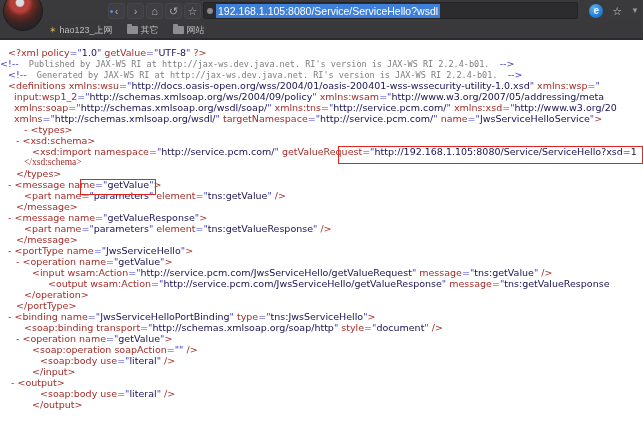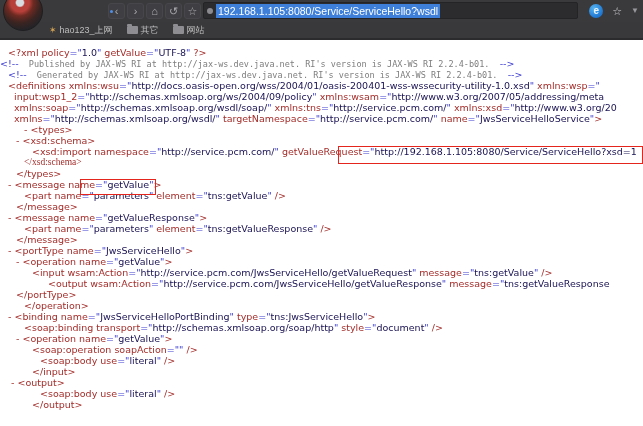--- a/index.html
+++ b/index.html
@@ -148,22 +148,22 @@
       <div class="line" style="padding-left: 8px;"><span class="tk-r">- &lt;message </span><span class="tk-r">name</span><span class="tk-b">="</span><span class="tk-v">getValue</span><span class="tk-b">"</span><span class="tk-r">&gt;</span></div>
       <div class="line" style="padding-left: 24px;"><span class="tk-r">&lt;part </span><span class="tk-r">name</span><span class="tk-b">="</span><span class="tk-v">parameters</span><span class="tk-b">" </span><span class="tk-r">element</span><span class="tk-b">="</span><span class="tk-v">tns:getValue</span><span class="tk-b">" </span><span class="tk-r">/&gt;</span></div>
       <div class="line" style="padding-left: 16px;"><span class="tk-r">&lt;/message&gt;</span></div>
       <div class="line" style="padding-left: 8px;"><span class="tk-r">- &lt;message </span><span class="tk-r">name</span><span class="tk-b">="</span><span class="tk-v">getValueResponse</span><span class="tk-b">"</span><span class="tk-r">&gt;</span></div>
       <div class="line" style="padding-left: 24px;"><span class="tk-r">&lt;part </span><span class="tk-r">name</span><span class="tk-b">="</span><span class="tk-v">parameters</span><span class="tk-b">" </span><span class="tk-r">element</span><span class="tk-b">="</span><span class="tk-v">tns:getValueResponse</span><span class="tk-b">" </span><span class="tk-r">/&gt;</span></div>
       <div class="line" style="padding-left: 16px;"><span class="tk-r">&lt;/message&gt;</span></div>
       <div class="line" style="padding-left: 8px;"><span class="tk-r">- &lt;portType </span><span class="tk-r">name</span><span class="tk-b">="</span><span class="tk-v">JwsServiceHello</span><span class="tk-b">"</span><span class="tk-r">&gt;</span></div>
       <div class="line" style="padding-left: 16px;"><span class="tk-r">- &lt;operation </span><span class="tk-r">name</span><span class="tk-b">="</span><span class="tk-v">getValue</span><span class="tk-b">"</span><span class="tk-r">&gt;</span></div>
       <div class="line" style="padding-left: 32px;"><span class="tk-r">&lt;input </span><span class="tk-r">wsam:Action</span><span class="tk-b">="</span><span class="tk-v">http://service.pcm.com/JwsServiceHello/getValueRequest</span><span class="tk-b">" </span><span class="tk-r">message</span><span class="tk-b">="</span><span class="tk-v">tns:getValue</span><span class="tk-b">" </span><span class="tk-r">/&gt;</span></div>
       <div class="line" style="padding-left: 48px;"><span class="tk-r">&lt;output </span><span class="tk-r">wsam:Action</span><span class="tk-b">="</span><span class="tk-v">http://service.pcm.com/JwsServiceHello/getValueResponse</span><span class="tk-b">" </span><span class="tk-r">message</span><span class="tk-b">="</span><span class="tk-v">tns:getValueResponse</span></div>
+      <div class="line" style="padding-left: 24px;"><span class="tk-r">&lt;/operation&gt;</span></div>
       <div class="line" style="padding-left: 16px;"><span class="tk-r">&lt;/portType&gt;</span></div>
-      <div class="line" style="padding-left: 24px;"><span class="tk-r">&lt;/operation&gt;</span></div>
       <div class="line" style="padding-left: 8px;"><span class="tk-r">- &lt;binding </span><span class="tk-r">name</span><span class="tk-b">="</span><span class="tk-v">JwsServiceHelloPortBinding</span><span class="tk-b">" </span><span class="tk-r">type</span><span class="tk-b">="</span><span class="tk-v">tns:JwsServiceHello</span><span class="tk-b">"</span><span class="tk-r">&gt;</span></div>
       <div class="line" style="padding-left: 24px;"><span class="tk-r">&lt;soap:binding </span><span class="tk-r">transport</span><span class="tk-b">="</span><span class="tk-v">http://schemas.xmlsoap.org/soap/http</span><span class="tk-b">" </span><span class="tk-r">style</span><span class="tk-b">="</span><span class="tk-v">document</span><span class="tk-b">" </span><span class="tk-r">/&gt;</span></div>
       <div class="line" style="padding-left: 16px;"><span class="tk-r">- &lt;operation </span><span class="tk-r">name</span><span class="tk-b">="</span><span class="tk-v">getValue</span><span class="tk-b">"</span><span class="tk-r">&gt;</span></div>
       <div class="line" style="padding-left: 32px;"><span class="tk-r">&lt;soap:operation </span><span class="tk-r">soapAction</span><span class="tk-b">="" </span><span class="tk-r">/&gt;</span></div>
       <div class="line" style="padding-left: 40px;"><span class="tk-r">&lt;soap:body </span><span class="tk-r">use</span><span class="tk-b">="</span><span class="tk-v">literal</span><span class="tk-b">" </span><span class="tk-r">/&gt;</span></div>
       <div class="line" style="padding-left: 32px;"><span class="tk-r">&lt;/input&gt;</span></div>
       <div class="line" style="padding-left: 11px;"><span class="tk-r">- &lt;output&gt;</span></div>
       <div class="line" style="padding-left: 40px;"><span class="tk-r">&lt;soap:body </span><span class="tk-r">use</span><span class="tk-b">="</span><span class="tk-v">literal</span><span class="tk-b">" </span><span class="tk-r">/&gt;</span></div>
       <div class="line" style="padding-left: 32px;"><span class="tk-r">&lt;/output&gt;</span></div>
     </div>

